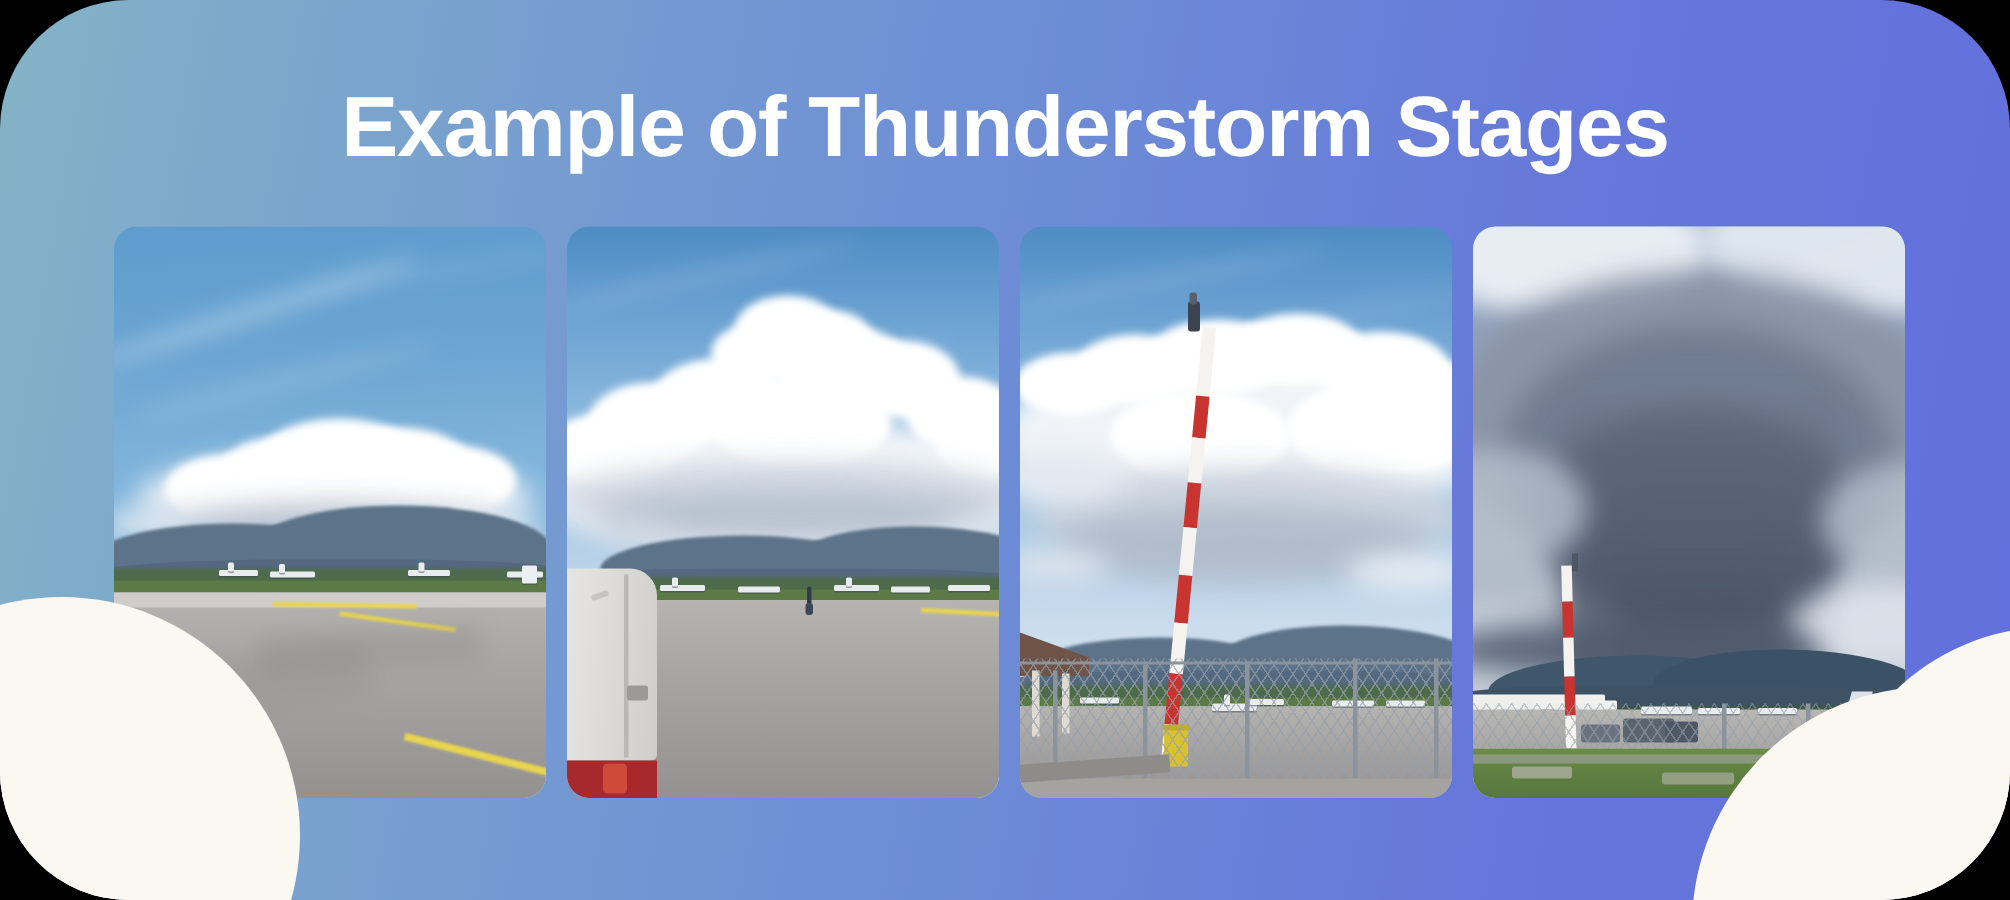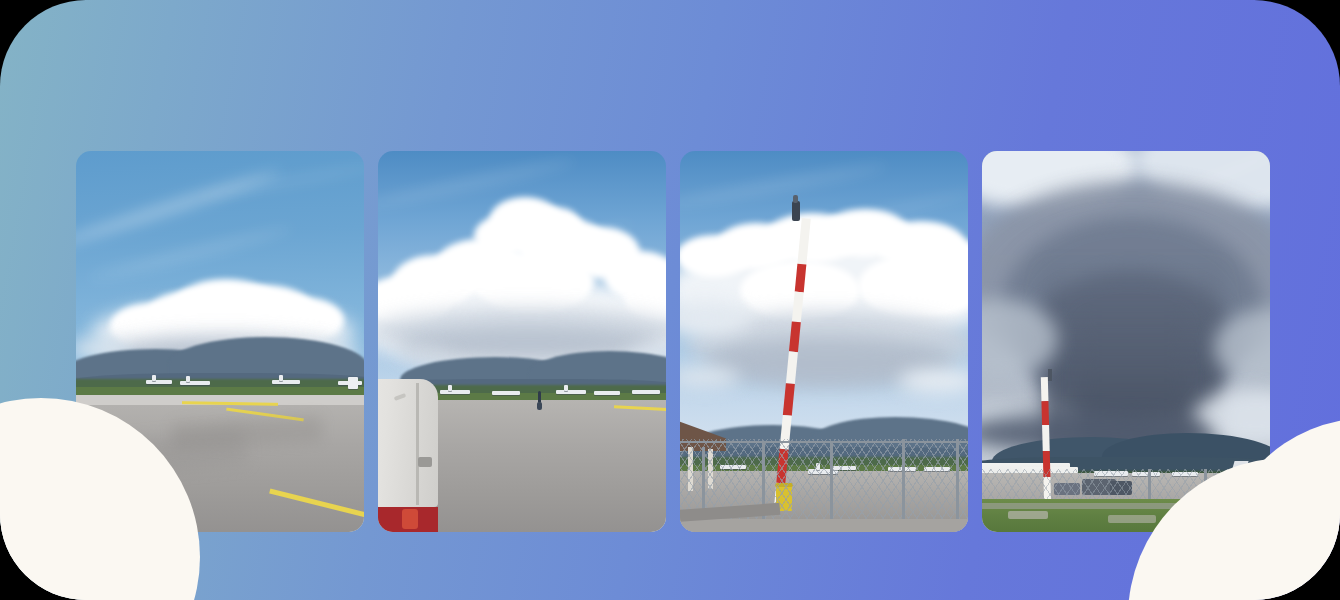--- a/index.html
+++ b/index.html
@@ -211,20 +211,21 @@
   #blob-bl-a { left: -118px; top: 398px; width: 318px; height: 318px; }
   #blob-bl-b { left: -186px; top: 448px; width: 300px; height: 300px; }
   #blob-br-a { left: 1128px; top: 458px; width: 318px; height: 318px; }
   #blob-br-b { left: 1218px; top: 418px; width: 300px; height: 300px; }
 </style>
 </head>
 <body>
 
 <div id="card">
 
+  <div id="title">Example of Thunderstorm Stages</div>
 
   <div id="gallery">
 
     <div class="photo">
       <div class="layer sky-clear"></div>
 
       <div class="cirrus" style="left:-30px;top:52px;width:240px;height:12px;transform:rotate(-18deg);"></div>
       <div class="cirrus" style="left:10px;top:98px;width:210px;height:9px;transform:rotate(-14deg);opacity:.55;"></div>
       <div class="cirrus" style="left:120px;top:26px;width:190px;height:8px;transform:rotate(-10deg);opacity:.4;"></div>
 

